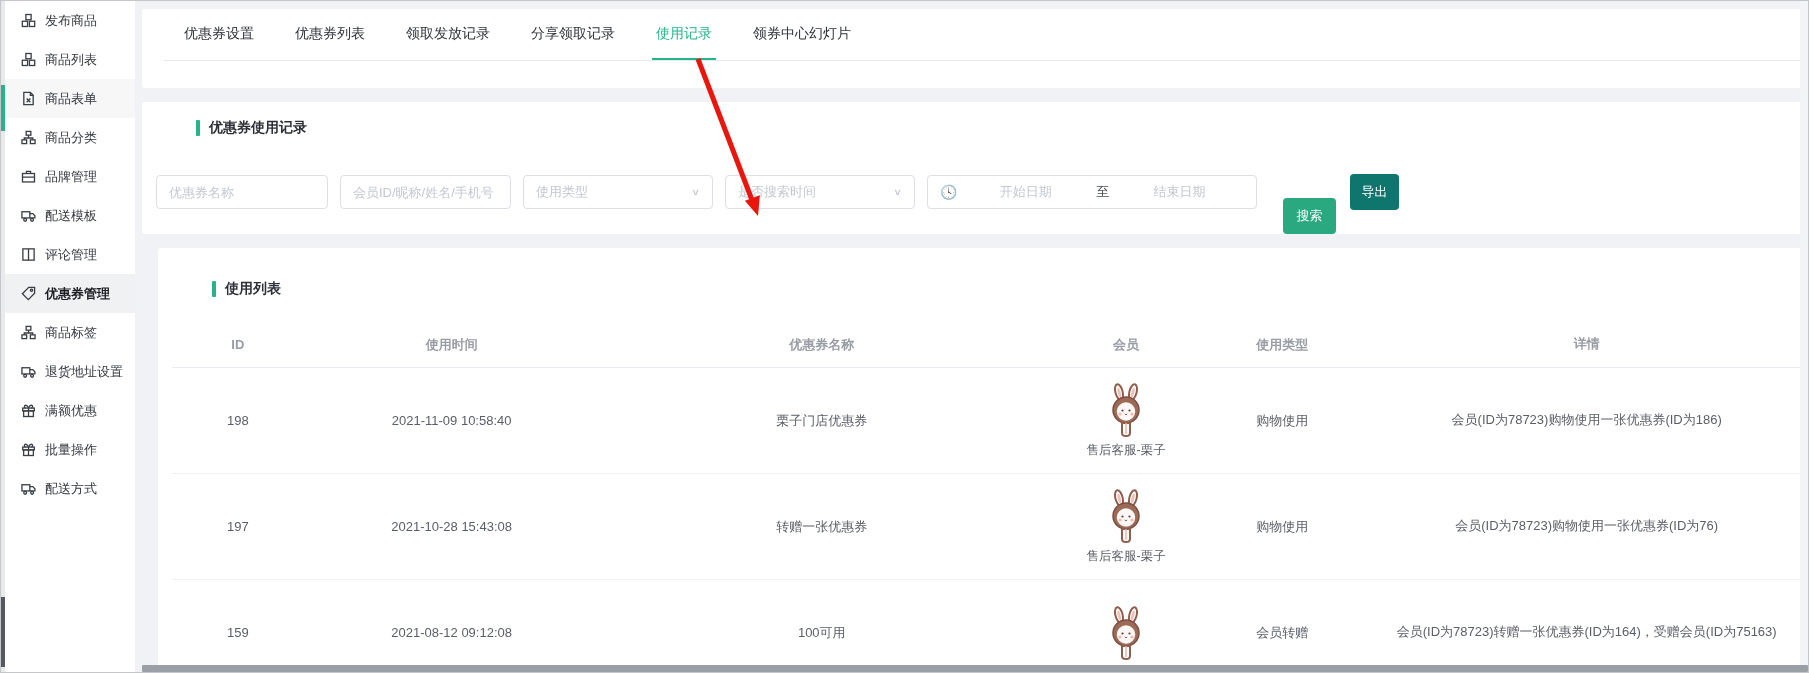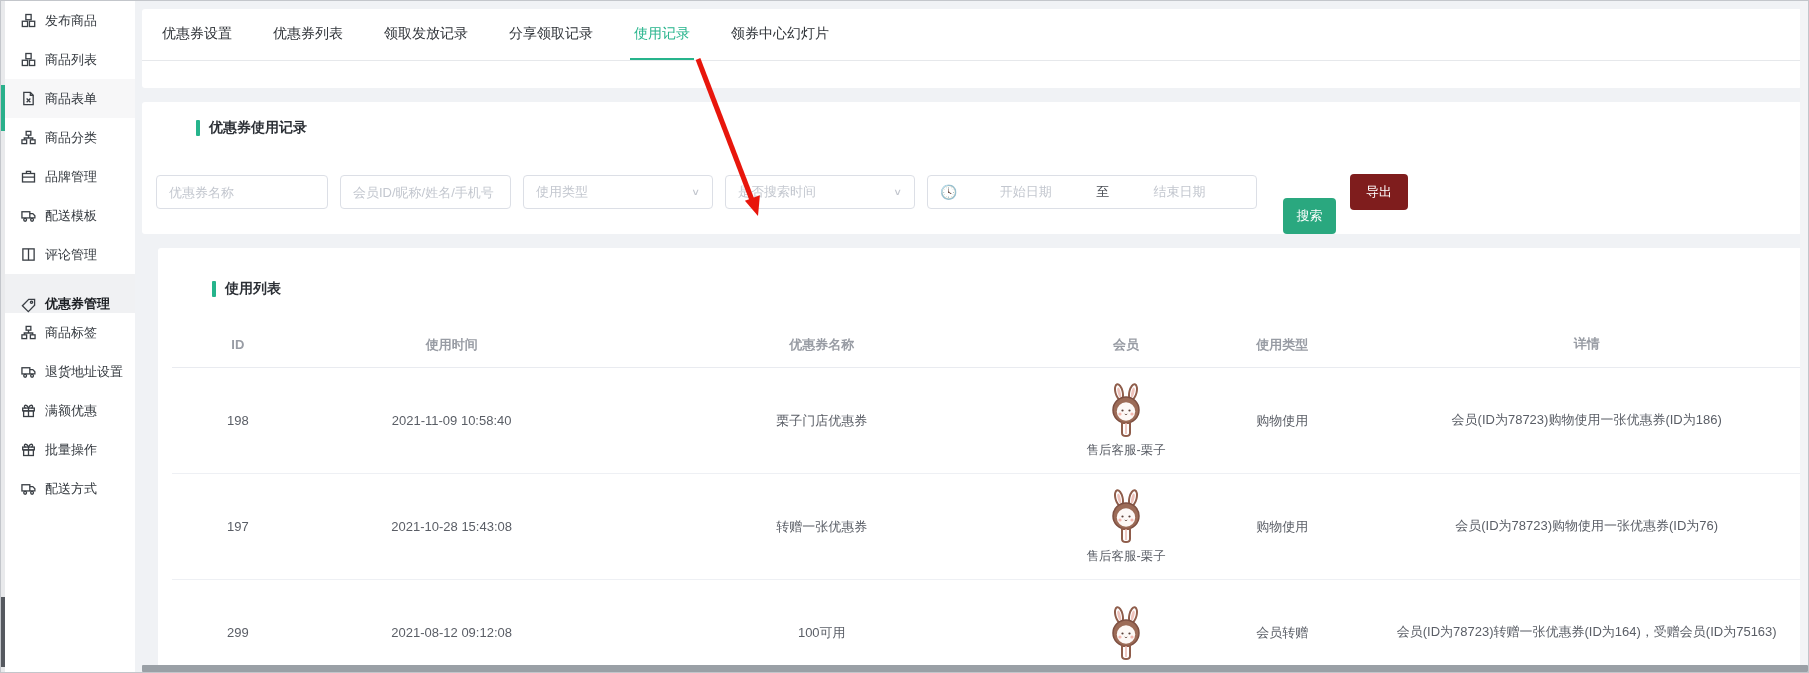--- a/index.html
+++ b/index.html
@@ -11,25 +11,25 @@
   }
   
   .left-strip { position:absolute; left:0; top:0; width:4px; height:100%; background:#e9eaec; z-index:30; }
   .left-strip .thumb-teal { position:absolute; top:84px; left:0; width:4px; height:46px; background:#2ab08b; }
   .left-strip .thumb-dark { position:absolute; top:596px; left:0; width:4px; height:70px; background:#55595f; }
   
   .sidebar { position:absolute; left:4px; top:0; width:130px; height:100%; background:#fff; z-index:10; }
   .side-item { display:flex; align-items:center; height:39px; padding-left:16px; font-size:13px; color:#33383e; cursor:pointer; white-space:nowrap; }
   .side-item .s-icon { width:15px; height:15px; margin-right:9px; flex:0 0 auto; display:flex; align-items:center; }
   .side-item.hovered { background:#f7f7f8; }
-  .side-item.active { background:#f0f1f3; font-weight:bold; color:#1c1f23;align-items:flex-end; }
+  .side-item.active { background:#f0f1f3; font-weight:bold; color:#1c1f23; }
   
   .main { position:absolute; left:141px; top:0; width:1660px; height:100%; }
   .right-strip { position:absolute; right:0; top:0; width:8px; height:100%; background:#f3f4f6; }
-  .card { background:#fff; border-radius:3px; }
+  .card { background:#fff; border-radius:3px;padding-left:22px; }
   
   .tab-card { position:absolute; left:0; top:8px; width:1660px; height:79px; }
   .tabs { display:flex; gap:41px; padding:0 0 0 20px; height:52px; align-items:center; border-bottom:1px solid #e6e8eb; position:relative; }
   .tab { font-size:14px; color:#2f3338; cursor:pointer; position:relative; padding:15px 0 16px 0; }
   .tab.active { color:#26b48c; }
   .tab.active::after { content:""; position:absolute; left:-4px; right:-4px; bottom:-1px; height:2px; background:#26b48c; }
   
   .sec-head { display:flex; align-items:center; font-size:14px; font-weight:bold; color:#2c3036;padding-left:40px; }
   .sec-head .bar { width:4px; height:16px; background:#26b48c; margin-right:9px; border-radius:1px; }
   
@@ -44,21 +44,21 @@
   .f-select .ph { font-size:13px; color:#c3c7cf; flex:1; }
   .f-select .chev { color:#c0c4cc; font-size:12px; transform:scaleY(.75); }
   .f-date { width:330px; height:34px; border:1px solid #dcdfe6; border-radius:4px; background:#fff;
             display:flex; align-items:center; padding:0 12px; margin-right:26px; cursor:pointer; }
   .f-date .clock { color:#c0c4cc; font-size:14px; margin-right:4px; }
   .f-date .d-ph { flex:1; text-align:center; font-size:13px; color:#c3c7cf; }
   .f-date .d-sep { font-size:13px; color:#4a4e55; padding:0 6px; }
   .btn { height:36px; border:none; border-radius:4px; color:#fff; font-size:13px; cursor:pointer;
          font-family:inherit; }
   .btn-search { width:53px; background:#2aa87f; margin-right:14px;margin-top:48px; }
-  .btn-export { width:58px; background:#7f1d1d; }
+  .btn-export { width:49px; background:#0f766e; }
   
   .list-card { position:absolute; left:16px; top:247px; width:1660px; height:426px; padding:32px 0 0 14px; overflow:hidden; }
   .table { margin-top:24px; width:1645px; }
   .t-row { display:flex; align-items:center; border-bottom:1px solid #eef0f4; }
   .t-row.head { height:46px; border-bottom:1px solid #e9ebf0; }
   .t-cell { text-align:center; font-size:13px; color:#5a5e66; padding:4px 6px; }
   .t-row.head .t-cell { color:#989ca4; font-size:13px; font-weight:bold; }
   .c0{width:8%;} .c1{width:18%;} .c2{width:27%;} .c3{width:10%;} .c4{width:9%;} .c5{width:28%; line-height:1.7;}
   .t-row.body { min-height:106px; }
   .member-cell { display:flex; flex-direction:column; align-items:center; gap:5px; }
@@ -317,21 +317,21 @@
   <path d="M16 40h8v10c0 2-1.5 3-4 3s-4-1-4-3z" fill="#fff" stroke="#8f5d4b" stroke-width="2"></path>
   <path d="M20 40v11" stroke="#e8b4ab" stroke-width="1.4"></path>
 </svg>
               <div class="member-name">售后客服-栗子</div>
             </div>
           </div>
           <div class="t-cell c4">购物使用</div>
           <div class="t-cell c5">会员(ID为78723)购物使用一张优惠券(ID为76)</div>
         </div>
         <div class="t-row body">
-          <div class="t-cell c0">299</div>
+          <div class="t-cell c0">159</div>
           <div class="t-cell c1">2021-08-12 09:12:08</div>
           <div class="t-cell c2">100可用</div>
           <div class="t-cell c3">
             <div class="member-cell">
               <svg width="40" height="54" viewBox="0 0 40 54">
   <g stroke="#8f5d4b" stroke-width="2" fill="#fff">
     <ellipse cx="13" cy="9" rx="3.6" ry="8" transform="rotate(-14 13 9)"></ellipse>
     <ellipse cx="27" cy="9" rx="3.6" ry="8" transform="rotate(14 27 9)"></ellipse>
   </g>
   <ellipse cx="13.2" cy="9.5" rx="1.5" ry="5" fill="#eec2bb" transform="rotate(-14 13.2 9.5)"></ellipse>

